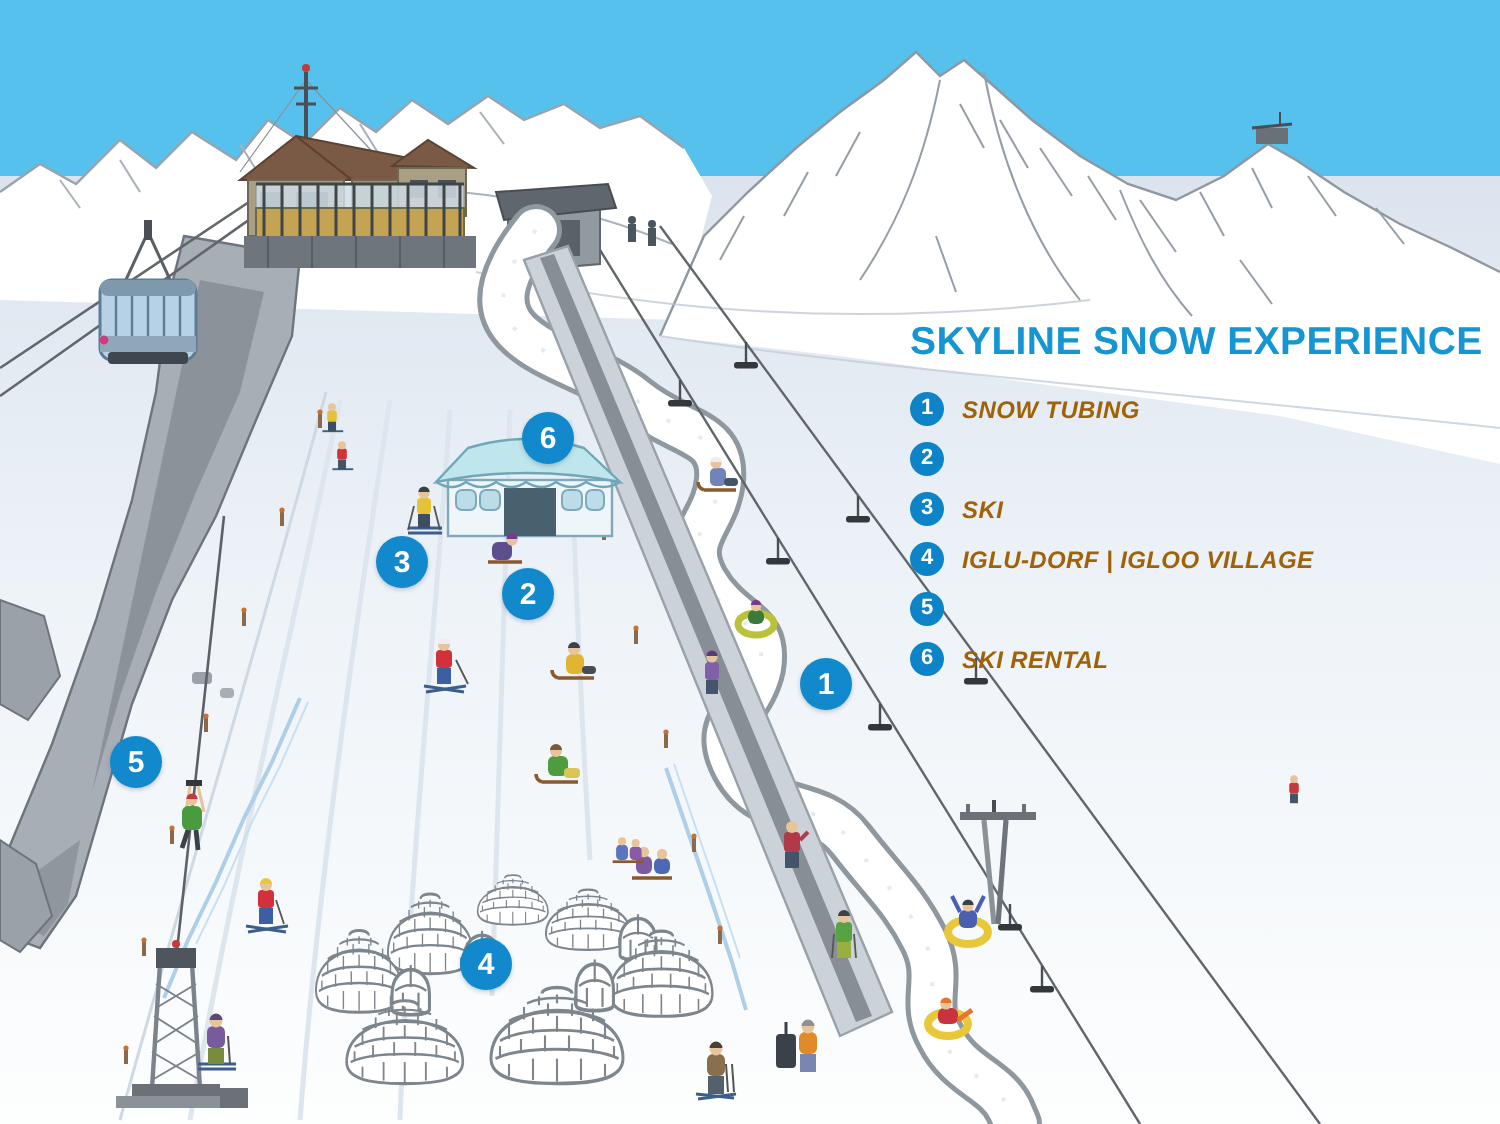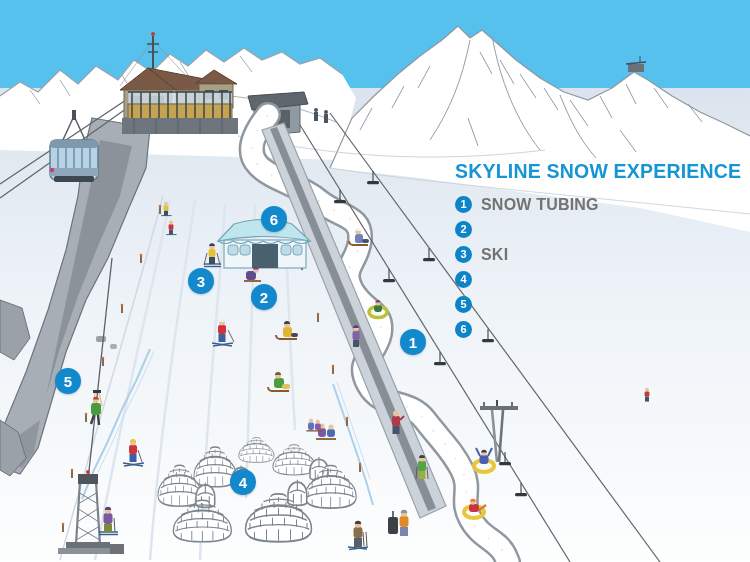--- a/index.html
+++ b/index.html
@@ -7,21 +7,21 @@
          font-family:"Liberation Sans",sans-serif;}
   .stage svg{position:absolute;left:0;top:0;display:block;}
   
   .legend{position:absolute;left:455px;top:160px;z-index:5;}
   .legend-title{color:#1695d3;font-size:19.5px;font-weight:800;letter-spacing:.2px;
                 margin:0 0 9px 0;white-space:nowrap;}
   .legend-item{display:flex;align-items:center;height:25px;gap:9px;}
   .legend-num{width:17px;height:17px;border-radius:50%;background:#0d83c8;color:#fff;
               font-size:11px;font-weight:bold;display:flex;align-items:center;
               justify-content:center;flex:0 0 17px;line-height:1;}
-  .legend-label{color:#737373;font-size:16px;font-weight:600;white-space:nowrap;letter-spacing:.2px;}
+  .legend-label{color:#a16207;font-size:12px;font-weight:600;white-space:nowrap;letter-spacing:.2px;font-style:italic;}
   
   .marker{position:absolute;width:26px;height:26px;border-radius:50%;background:#1289cd;
           color:#fff;font-weight:bold;font-size:15px;display:flex;align-items:center;
           justify-content:center;z-index:4;box-shadow:0 1px 2px rgba(30,60,90,.25);line-height:1;}
 </style>
 </head>
 <body>
 
 <div class="stage">
 
@@ -532,22 +532,24 @@
   </div>
   <div class="legend-item">
     <span class="legend-num">2</span>
   </div>
   <div class="legend-item">
     <span class="legend-num">3</span>
     <span class="legend-label">SKI</span>
   </div>
   <div class="legend-item">
     <span class="legend-num">4</span>
+    <span class="legend-label">IGLU-DORF | IGLOO VILLAGE</span>
   </div>
   <div class="legend-item">
     <span class="legend-num">5</span>
   </div>
   <div class="legend-item">
     <span class="legend-num">6</span>
+    <span class="legend-label">SKI RENTAL</span>
   </div>
 </div>
 
 </div>
 
 </body></html>

